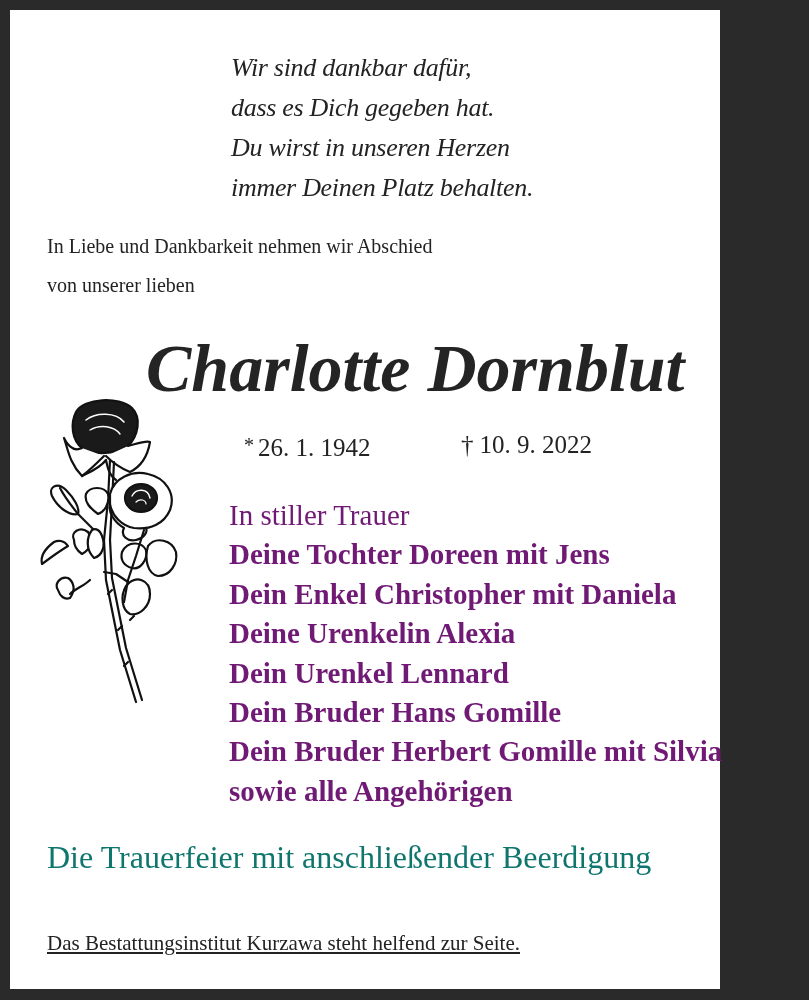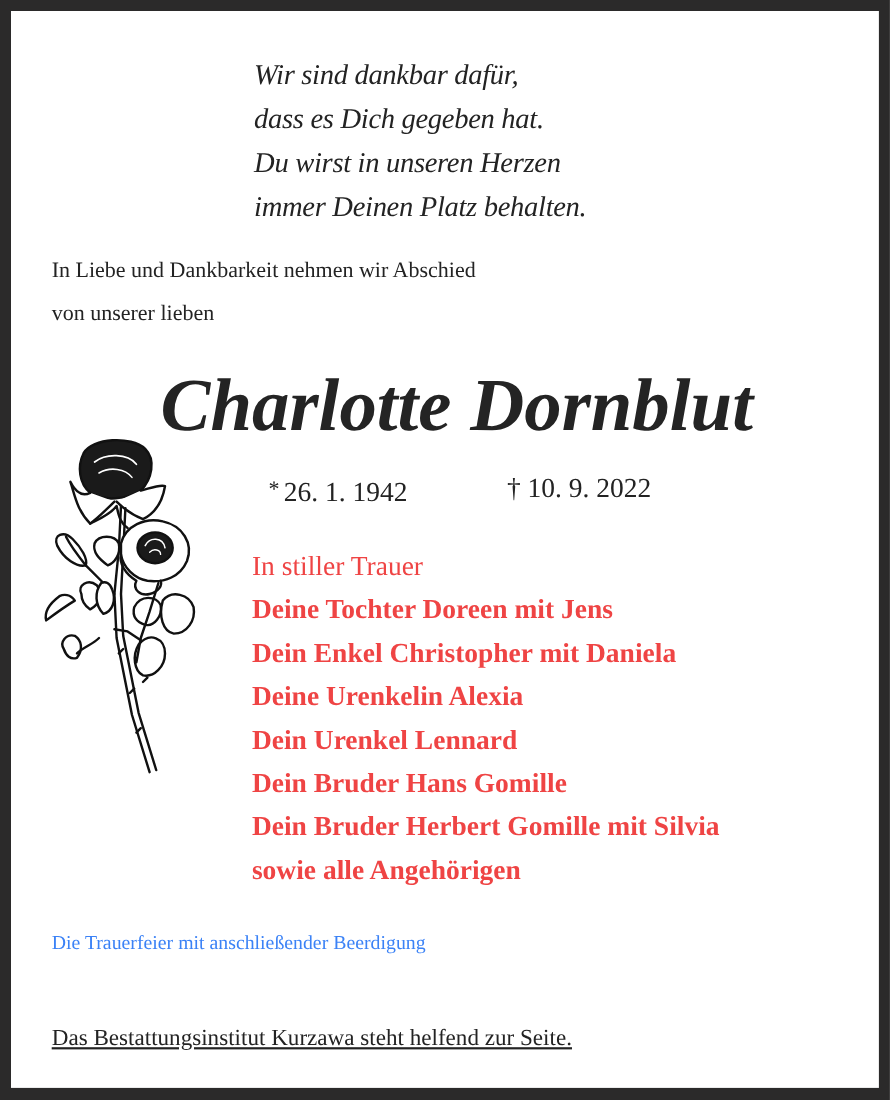--- a/index.html
+++ b/index.html
@@ -7,21 +7,21 @@
     width: 809px; height: 1000px;
     background: #2b2a2a;
     position: relative;
     overflow: hidden;
     font-family: "Liberation Serif", "DejaVu Serif", serif;
     color: #222;
   }
   .card {
     position: absolute;
     left: 10px; top: 10px;
-    width: 789px; height: 979px;
+    width: 710px; height: 979px;
     background: #ffffff;
   }
   .abs { position: absolute; white-space: nowrap; }
   .poem {
     left: 221px; top: 38px;
     font-style: italic;
     font-size: 26px;
     line-height: 40px;
     color: #232323;
     letter-spacing: -0.3px;
@@ -46,32 +46,32 @@
     top: 418px;
     font-size: 25px;
     line-height: 34px;
     color: #232323;
   }
   .born { left: 234px; }
   .died { left: 440px; margin-left: 11px; }
   .sym { font-size: 20px; vertical-align: 4px; margin-right: 4px; }
   .mourners {
     left: 219px; top: 486px;
-    font-size: 25px;
+    font-size: 29px;
     line-height: 39.4px;
-    color: #ef4444;
+    color: #701a75;
   }
   .mourners .lead { font-weight: normal; }
   .mourners .m { font-weight: bold; }
   .mourners div { height: 39.4px; }
   .ceremony {
     left: 37px; top: 828px;
-    font-size: 18px;
+    font-size: 32px;
     line-height: 38px;
-    color: #3b82f6;
+    color: #0f766e;
   }
   .undertaker {
     left: 37px; top: 918px;
     font-size: 21px;
     line-height: 30px;
     color: #232323;
     text-decoration: underline;
   }
   .rose {
     left: 14px; top: 380px;

